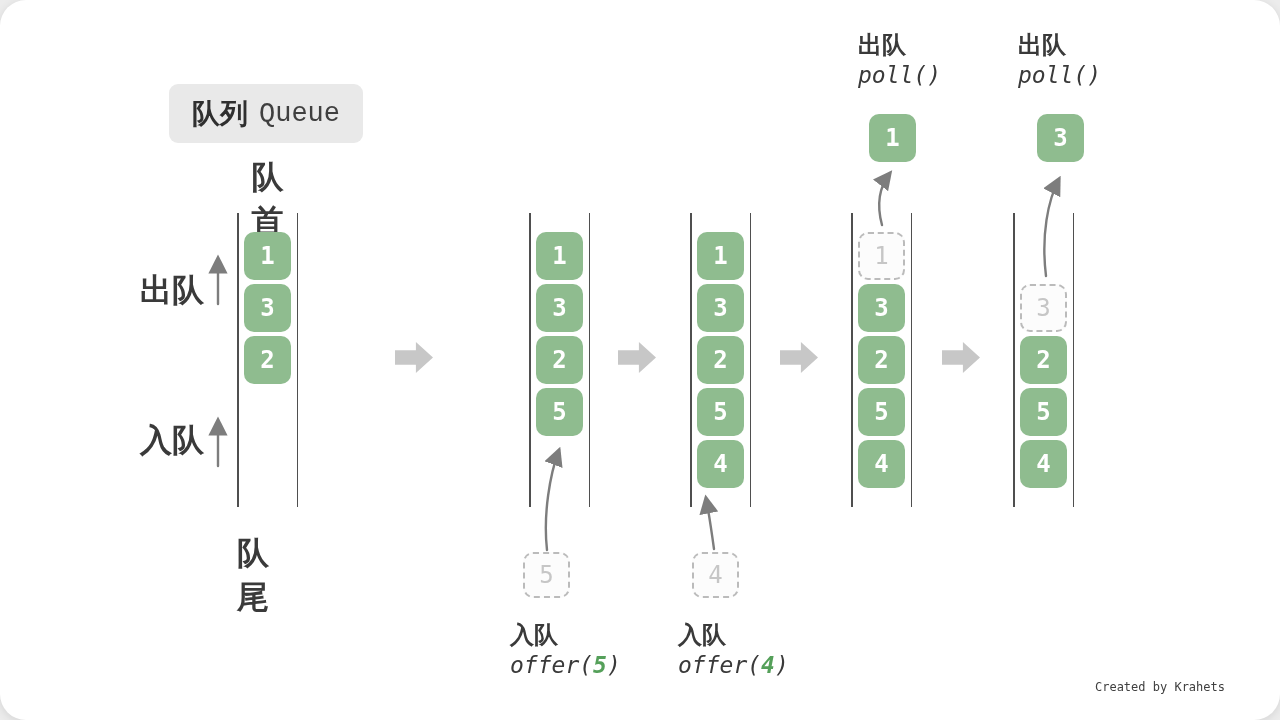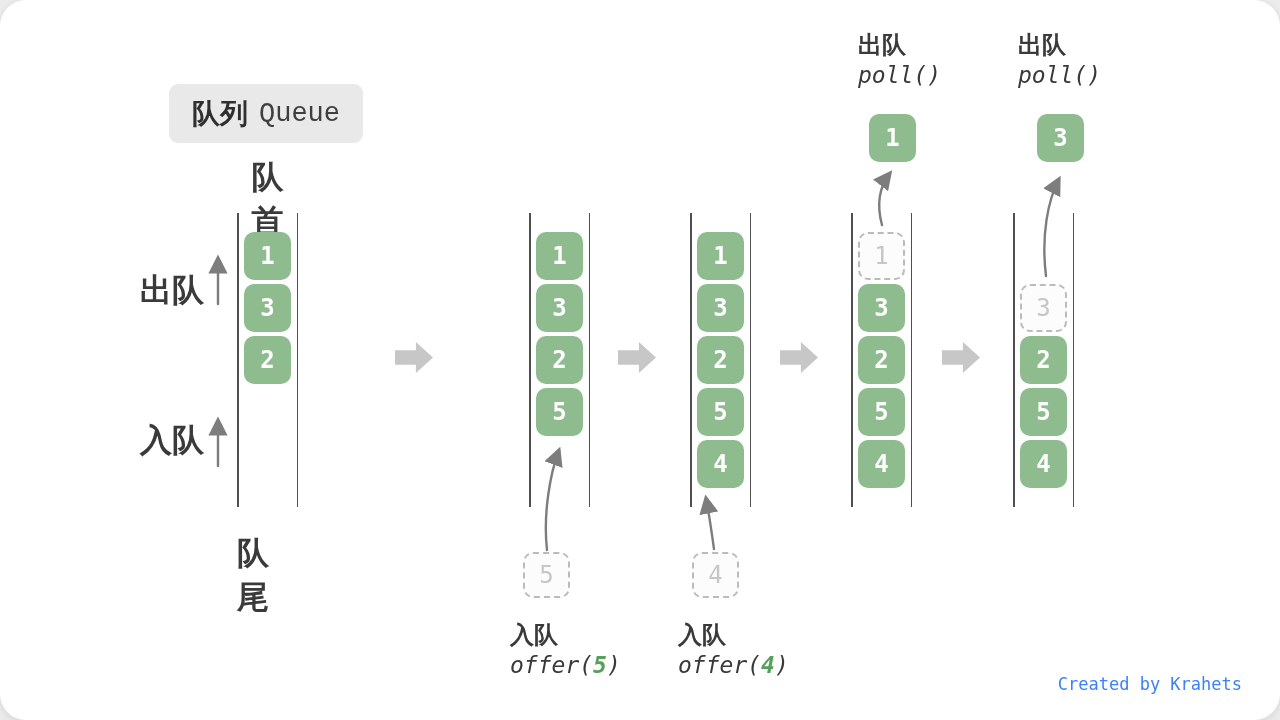--- a/index.html
+++ b/index.html
@@ -84,22 +84,22 @@
   .op-label .code{font-family:"DejaVu Sans Mono",monospace;font-size:23px;line-height:30px;color:var(--textdark);font-style:italic;}
   .op-label .code .num{color:var(--codenum);font-weight:bold;}
   .toplbl-q4{left:858px;top:30px;}
   .toplbl-q5{left:1018px;top:30px;}
   .cap-q2{left:510px;top:620px;}
   .cap-q3{left:678px;top:620px;}
 
   .overlay{position:absolute;left:0;top:0;pointer-events:none;}
 
   .watermark{
-    position:absolute;right:38px;bottom:26px;
-    font-family:"DejaVu Sans Mono",monospace;font-size:17px;color:#3b82f6;
+    position:absolute;right:55px;bottom:26px;
+    font-family:"DejaVu Sans Mono",monospace;font-size:12px;color:#404040;
   }
 </style>
 </head>
 <body>
 
 <div class="canvas">
 
   <div class="title-badge">
     <span class="title-zh">队列</span>
     <span class="title-en">Queue</span>

